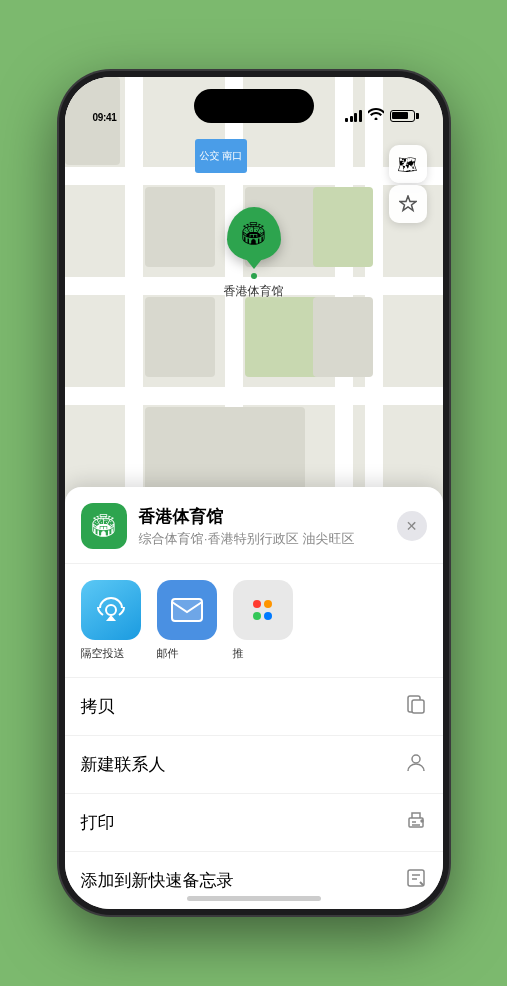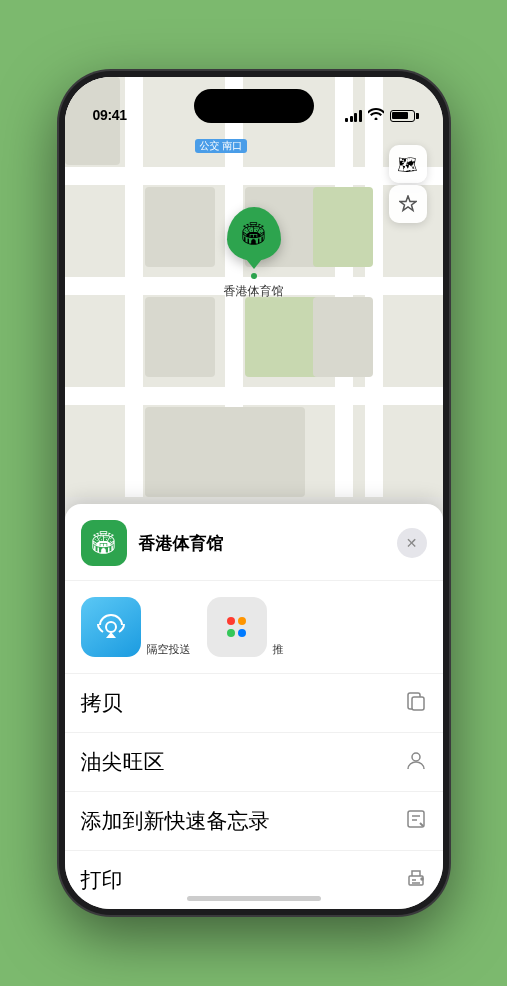--- a/index.html
+++ b/index.html
@@ -56,21 +56,21 @@
       right: 0;
       height: 54px;
       display: flex;
       align-items: flex-end;
       padding: 0 28px 8px;
       justify-content: space-between;
       z-index: 50;
     }
 
     .status-time {
-      font-size: 14px;
+      font-size: 10px;
       font-weight: 600;
       color: #000;
       letter-spacing: -0.3px;
     }
 
     .status-icons {
       display: flex;
       align-items: center;
       gap: 6px;
     }
@@ -160,21 +160,21 @@
       border-radius: 4px;
     }
 
     .map-label-box {
       position: absolute;
       top: 62px;
       left: 130px;
       background: #4a9de8;
       color: #fff;
       font-size: 10px;
-      padding: 0 5px;
+      padding: 10px 5px;
       border-radius: 3px;
       text-align: center;
     }
 
     
     .map-controls {
       position: absolute;
       top: 68px;
       right: 16px;
       display: flex;
@@ -319,22 +319,22 @@
     .share-row {
       display: flex;
       padding: 16px 16px;
       gap: 16px;
       overflow-x: auto;
       border-bottom: 1px solid #f0f0f0;
     }
 
     .share-item {
       display: flex;
-      flex-direction: row;
-      align-items: flex-end;
+      flex-direction: column;
+      align-items: flex-start;
       gap: 6px;
       min-width: 60px;
     }
 
     .share-icon-wrap {
       width: 60px;
       height: 60px;
       border-radius: 14px;
       display: flex;
       align-items: center;
@@ -397,21 +397,21 @@
       padding: 15px 16px;
       border-bottom: 1px solid #f0f0f0;
       cursor: pointer;
     }
 
     .action-item:last-child {
       border-bottom: none;
     }
 
     .action-label {
-      font-size: 21px;
+      font-size: 17px;
       color: #000;
     }
 
     .action-icon {
       font-size: 20px;
       color: #888;
     }
 
     
     .home-indicator {
@@ -497,20 +497,21 @@
         <div class="marker-label">香港体育馆</div>
       </div>
     </div>
 
     <div class="bottom-sheet">
 
       <div class="sheet-header">
         <div class="venue-icon">🏟</div>
         <div class="venue-info">
           <div class="venue-name">香港体育馆</div>
+          <div class="venue-desc">综合体育馆·香港特别行政区 油尖旺区</div>
         </div>
         <div class="close-btn">✕</div>
       </div>
 
       <div class="share-row">
 
         <div class="share-item">
           <div class="share-icon-wrap airdrop">
             <svg width="32" height="32" viewBox="0 0 32 32" fill="none">
               <circle cx="16" cy="16" r="5" stroke="white" stroke-width="2"></circle>
@@ -518,20 +519,30 @@
               <path d="M16 4 C22 4 27 8.5 27 14" stroke="white" stroke-width="2" fill="none"></path>
               <path d="M8 21 C5 19 3 16 3 13" stroke="white" stroke-width="2" fill="none"></path>
               <path d="M24 21 C27 19 29 16 29 13" stroke="white" stroke-width="2" fill="none"></path>
               <path d="M11 27 L16 21 L21 27" fill="white"></path>
             </svg>
           </div>
           <span class="share-label">隔空投送</span>
         </div>
 
 
+        <div class="share-item">
+          <div class="share-icon-wrap mail">
+            <svg width="34" height="26" viewBox="0 0 34 26" fill="white">
+              <rect x="2" y="2" width="30" height="22" rx="3" fill="white" opacity="0.2"></rect>
+              <rect x="2" y="2" width="30" height="22" rx="3" stroke="white" stroke-width="2" fill="none"></rect>
+              <path d="M2 5l15 10L32 5" stroke="white" stroke-width="2" fill="none"></path>
+            </svg>
+          </div>
+          <span class="share-label">邮件</span>
+        </div>
 
 
         <div class="share-item">
           <div style="width:60px;height:60px;border-radius:14px;background:#e8e8e8;display:flex;align-items:center;justify-content:center;flex-direction:column;gap:4px">
             <div style="display:flex;gap:3px">
               <div style="width:8px;height:8px;border-radius:50%;background:#ff3b30"></div>
               <div style="width:8px;height:8px;border-radius:50%;background:#ff9500"></div>
             </div>
             <div style="display:flex;gap:3px">
               <div style="width:8px;height:8px;border-radius:50%;background:#34c759"></div>
@@ -549,53 +560,53 @@
           <span class="action-label">拷贝</span>
           <span class="action-icon">
             <svg width="22" height="22" viewBox="0 0 22 22" fill="none" stroke="#888" stroke-width="1.5">
               <rect x="7" y="7" width="12" height="13" rx="2"></rect>
               <path d="M15 7V5a2 2 0 00-2-2H5a2 2 0 00-2 2v12a2 2 0 002 2h2"></path>
             </svg>
           </span>
         </div>
 
         <div class="action-item">
-          <span class="action-label">油尖旺区</span>
+          <span class="action-label">新建联系人</span>
           <span class="action-icon">
             <svg width="22" height="22" viewBox="0 0 22 22" fill="none" stroke="#888" stroke-width="1.5">
               <circle cx="11" cy="8" r="4"></circle>
               <path d="M3 20c0-4 3.6-7 8-7s8 3 8 7"></path>
             </svg>
           </span>
         </div>
 
-
-        <div class="action-item">
-          <span class="action-label">添加到新快速备忘录</span>
-          <span class="action-icon">
-            <svg width="22" height="22" viewBox="0 0 22 22" fill="none" stroke="#888" stroke-width="1.5">
-              <rect x="3" y="3" width="16" height="16" rx="2"></rect>
-              <path d="M7 8h8M7 12h5"></path>
-              <path d="M15 15l3 3" stroke-width="2"></path>
-            </svg>
-          </span>
-        </div>
 
         <div class="action-item">
           <span class="action-label">打印</span>
           <span class="action-icon">
             <svg width="22" height="22" viewBox="0 0 22 22" fill="none" stroke="#888" stroke-width="1.5">
               <rect x="4" y="9" width="14" height="9" rx="1"></rect>
               <path d="M7 9V4h8v5"></path>
               <path d="M7 16h8M7 13h4"></path>
               <circle cx="17" cy="12" r="1" fill="#888"></circle>
             </svg>
           </span>
         </div>
 
+        <div class="action-item">
+          <span class="action-label">添加到新快速备忘录</span>
+          <span class="action-icon">
+            <svg width="22" height="22" viewBox="0 0 22 22" fill="none" stroke="#888" stroke-width="1.5">
+              <rect x="3" y="3" width="16" height="16" rx="2"></rect>
+              <path d="M7 8h8M7 12h5"></path>
+              <path d="M15 15l3 3" stroke-width="2"></path>
+            </svg>
+          </span>
+        </div>
+
       </div>
 
     </div>
 
     <div class="home-indicator"></div>
 
   </div>
 </div>
 
 </body></html>

